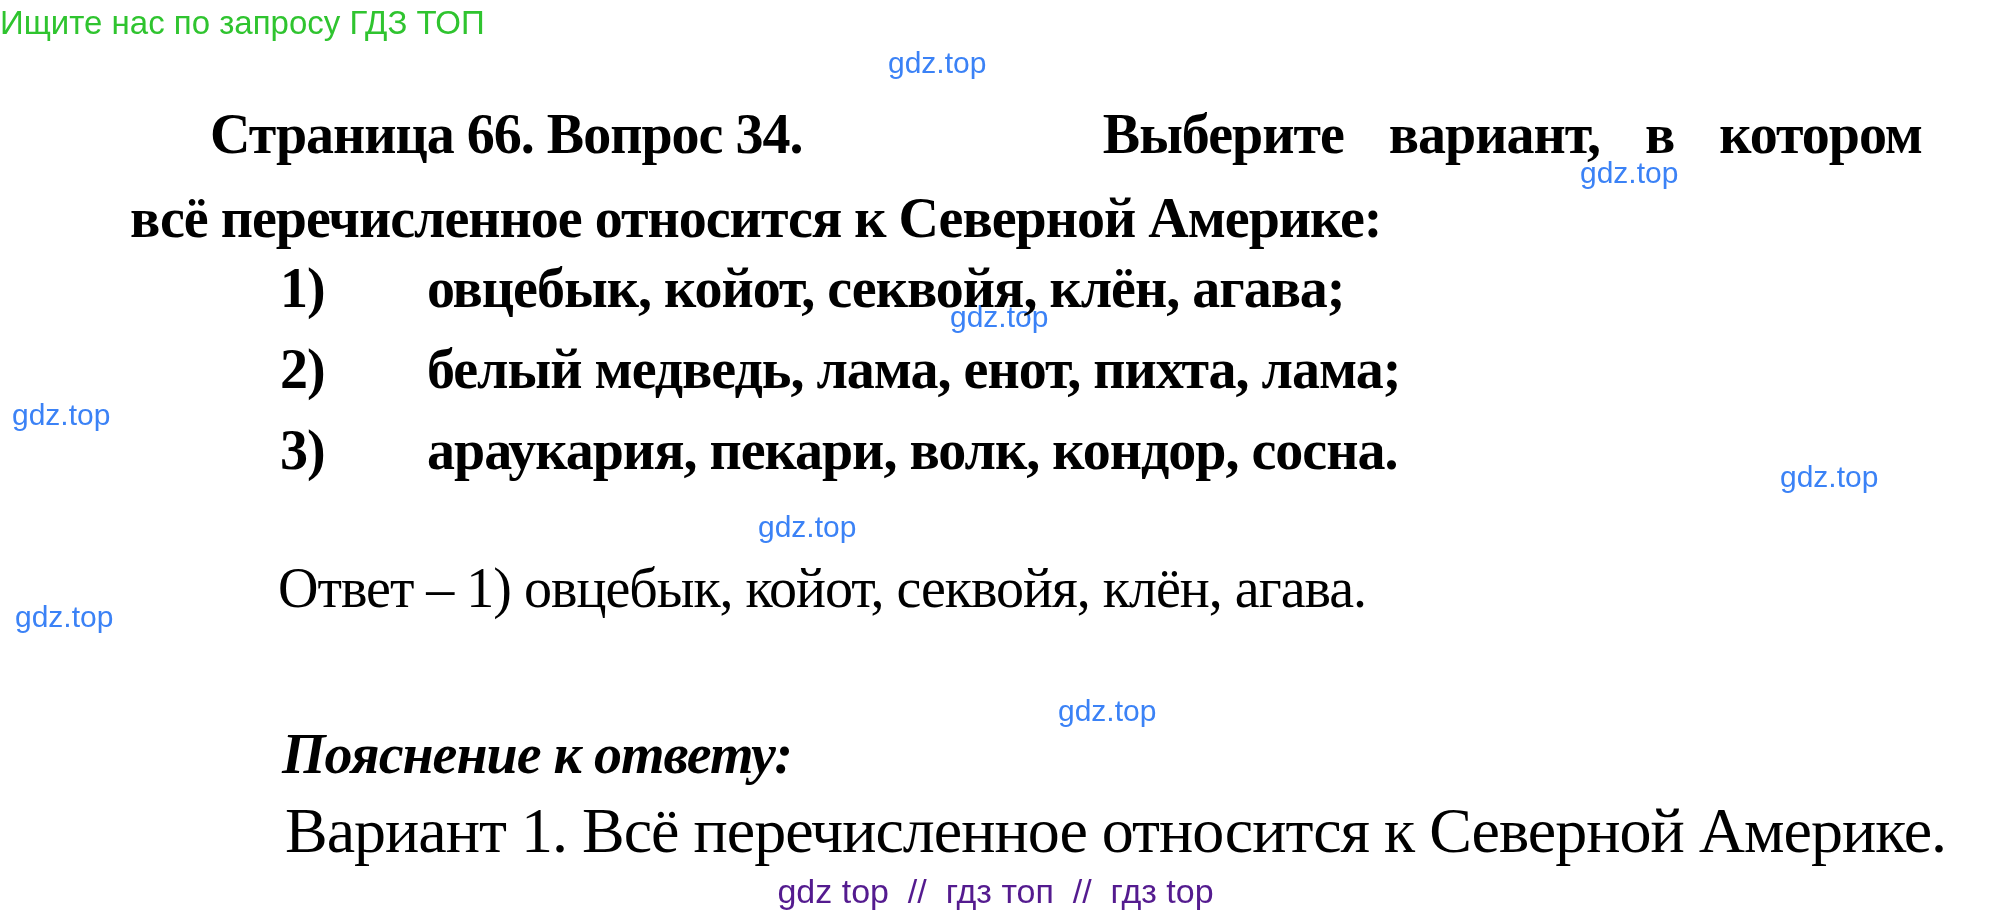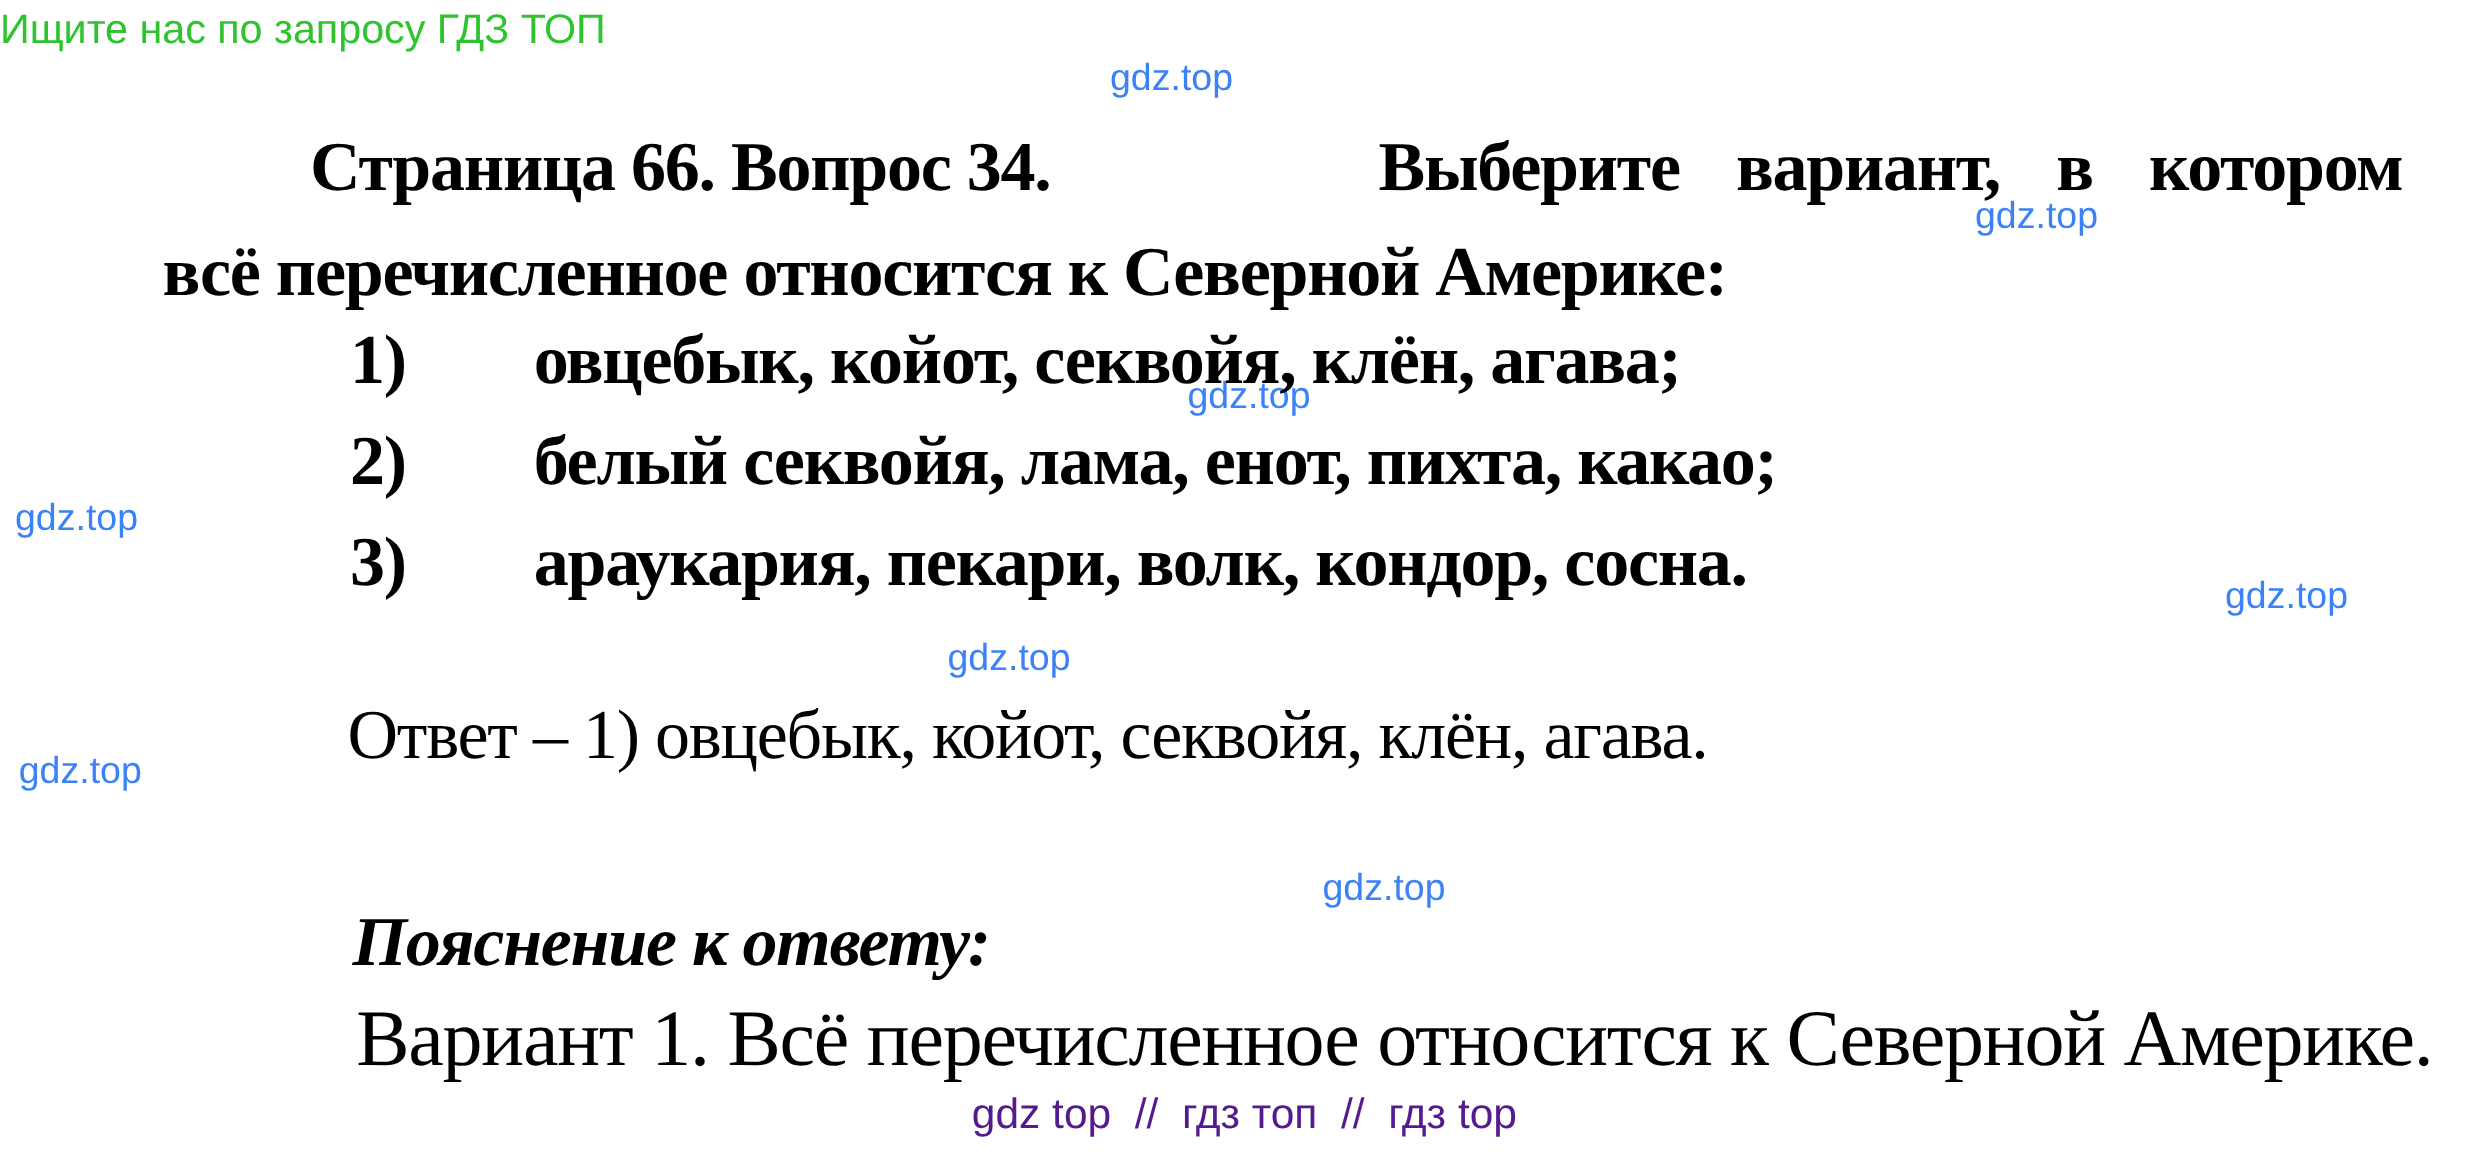--- a/index.html
+++ b/index.html
@@ -35,21 +35,21 @@
     left:130px; top:92px;
     width:1792px;
     font-weight:bold;
     font-size:56px;
     line-height:84px;
     letter-spacing:-1px;
   }
   .title-line1{
     display:flex;
     justify-content:space-between;
-    margin-left:118px;
+    margin-left:80px;
     white-space:nowrap;
   }
   .title-line1 .stretch{ word-spacing:32px; }
   .options{
     position:absolute;
     left:280px; top:248px;
     font-weight:bold;
     font-size:56px;
     line-height:81px;
     letter-spacing:-1px;
@@ -113,21 +113,21 @@
     <div class="title-line2">всё перечисленное относится к Северной Америке:</div>
   </div>
 
   <div class="options">
     <div class="option-row">
       <span class="option-num">1)</span>
       <span class="option-text">овцебык, койот, секвойя, клён, агава;</span>
     </div>
     <div class="option-row">
       <span class="option-num">2)</span>
-      <span class="option-text">белый секвойя, лама, енот, пихта, какао;</span>
+      <span class="option-text">белый медведь, лама, енот, пихта, лама;</span>
     </div>
     <div class="option-row">
       <span class="option-num">3)</span>
       <span class="option-text">араукария, пекари, волк, кондор, сосна.</span>
     </div>
   </div>
 
   <div class="answer-line">Ответ – 1) овцебык, койот, секвойя, клён, агава.</div>
 
   <div class="expl-heading">Пояснение к ответу:</div>

